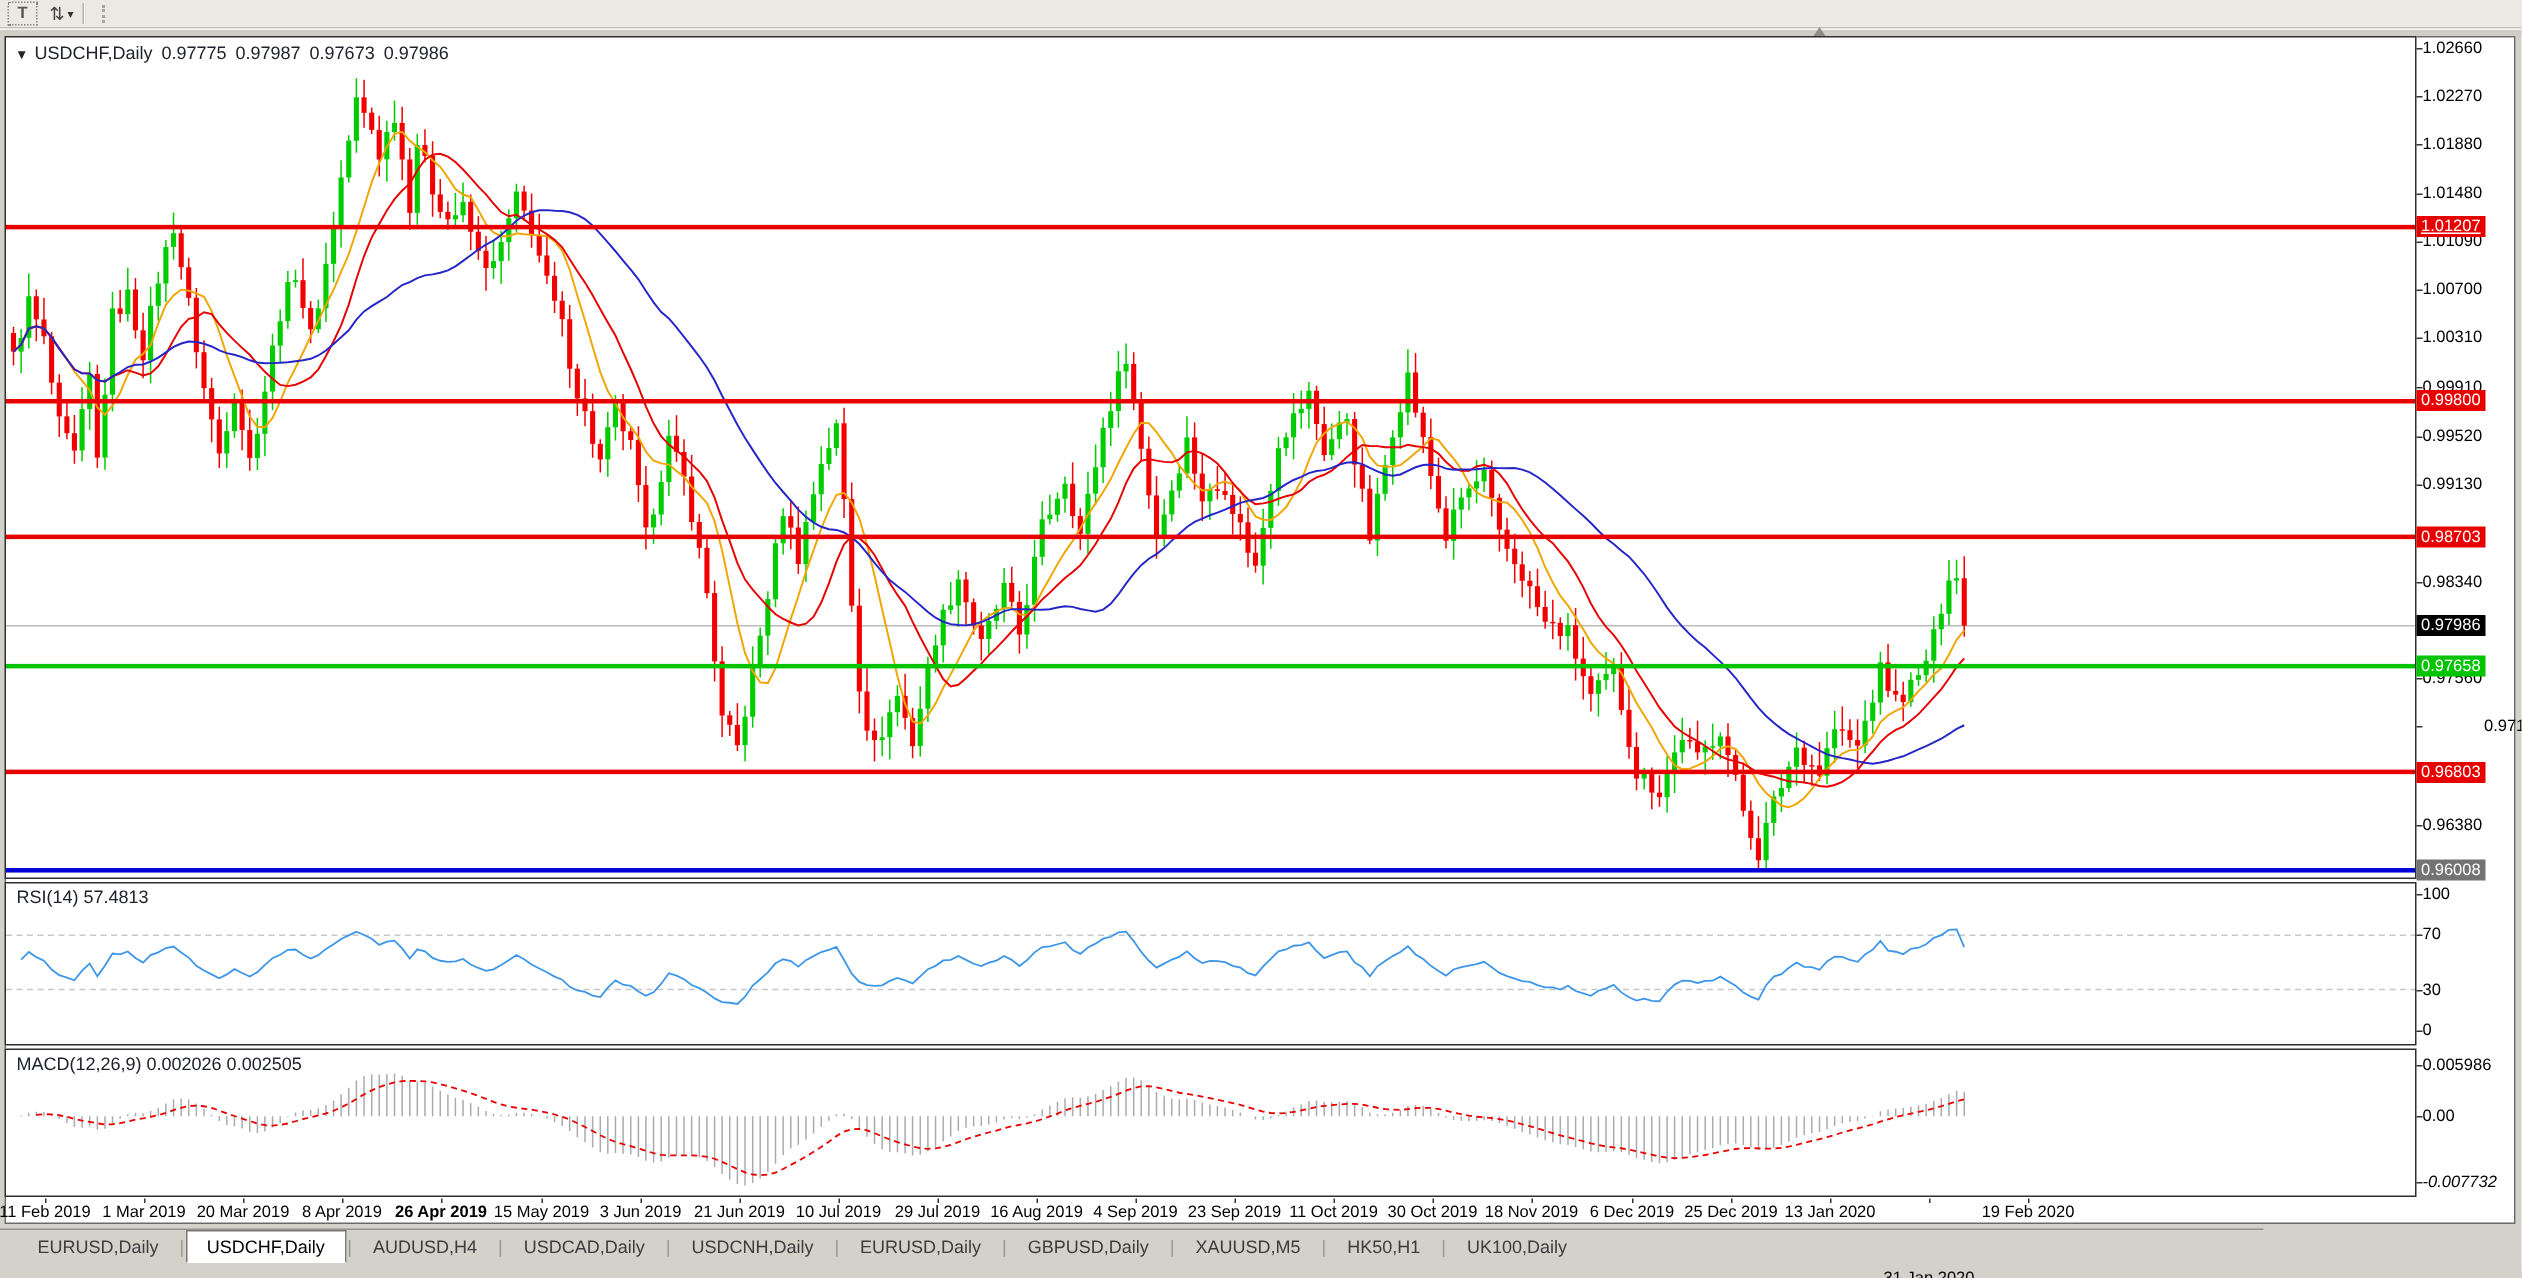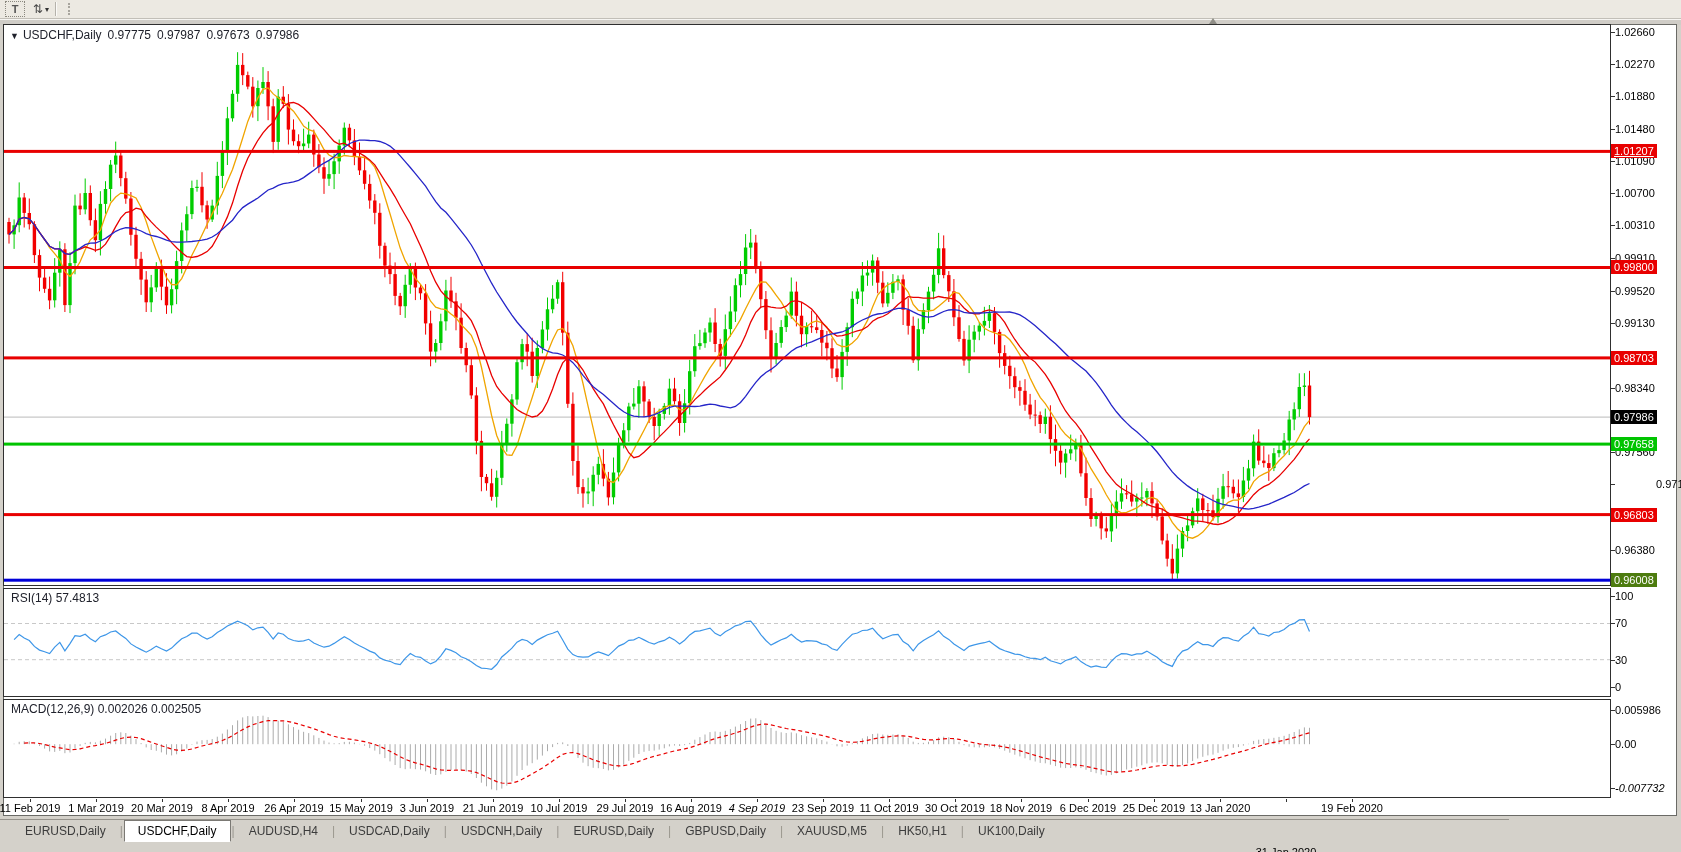--- a/index.html
+++ b/index.html
@@ -38,21 +38,21 @@
   #chartTitle .tri{font-size:9px;margin-right:4px;color:#20222c}
   #chartTitle span{margin-right:6px}
   #rsiLabel{left:11px;top:591px}
   #macdLabel{left:11px;top:702px}
   
   .axlabel{position:absolute;left:1615px;font-size:11px;color:#000;line-height:12px;white-space:nowrap}
   .axtick{position:absolute;left:1611px;width:4px;height:1px;background:#333}
   .badge{position:absolute;left:1611px;color:#fff;font-size:11px;line-height:14px;padding:0 3px;white-space:nowrap;z-index:7}
   .badge.red{background:#e80000}
   .badge.green{background:#00c400}
-  .badge.blue{background:#4d7c0f}
+  .badge.blue{background:#737373}
   .badge.black{background:#000}
   
   .datetick{position:absolute;top:799px;width:1px;height:3px;background:#333}
   .datelabel{position:absolute;top:802px;font-size:11px;color:#000;transform:translateX(-50%);white-space:nowrap}
   
   #tabs{position:absolute;left:0;top:819px;width:1509px;height:23px;background:#d4d1ca;
     border-top:1px solid #96938c;display:flex;align-items:center;padding-left:12px;font-size:12px;color:#3c3c3c;box-sizing:border-box}
   .tab{padding:3px 13px;white-space:nowrap}
   .tab.active{background:#fff;border:1px solid #7b7974;border-bottom:1px solid #fff;color:#000;padding:3px 13px}
   .tabsep{color:#9a978f;padding:0 1px}
@@ -934,35 +934,35 @@
 <div id="dateArea">
     <div class="datetick" style="left: 30px;"></div>
     <div class="datelabel" style="left: 30px;">11 Feb 2019</div>
     <div class="datetick" style="left: 96px;"></div>
     <div class="datelabel" style="left: 96px;">1 Mar 2019</div>
     <div class="datetick" style="left: 162px;"></div>
     <div class="datelabel" style="left: 162px;">20 Mar 2019</div>
     <div class="datetick" style="left: 228px;"></div>
     <div class="datelabel" style="left: 228px;">8 Apr 2019</div>
     <div class="datetick" style="left: 294px;"></div>
-    <div class="datelabel" style="left: 294px;">26 Apr 2019</div>
+    <div class="datelabel" style="left: 294px; font-weight: bold;">26 Apr 2019</div>
     <div class="datetick" style="left: 361px;"></div>
     <div class="datelabel" style="left: 361px;">15 May 2019</div>
     <div class="datetick" style="left: 427px;"></div>
     <div class="datelabel" style="left: 427px;">3 Jun 2019</div>
     <div class="datetick" style="left: 493px;"></div>
     <div class="datelabel" style="left: 493px;">21 Jun 2019</div>
     <div class="datetick" style="left: 559px;"></div>
     <div class="datelabel" style="left: 559px;">10 Jul 2019</div>
     <div class="datetick" style="left: 625px;"></div>
     <div class="datelabel" style="left: 625px;">29 Jul 2019</div>
     <div class="datetick" style="left: 691px;"></div>
     <div class="datelabel" style="left: 691px;">16 Aug 2019</div>
     <div class="datetick" style="left: 757px;"></div>
-    <div class="datelabel" style="left: 757px; font-style: italic;">4 Sep 2019</div>
+    <div class="datelabel" style="left: 757px;">4 Sep 2019</div>
     <div class="datetick" style="left: 823px;"></div>
     <div class="datelabel" style="left: 823px;">23 Sep 2019</div>
     <div class="datetick" style="left: 889px;"></div>
     <div class="datelabel" style="left: 889px;">11 Oct 2019</div>
     <div class="datetick" style="left: 955px;"></div>
     <div class="datelabel" style="left: 955px;">30 Oct 2019</div>
     <div class="datetick" style="left: 1021px;"></div>
     <div class="datelabel" style="left: 1021px;">18 Nov 2019</div>
     <div class="datetick" style="left: 1088px;"></div>
     <div class="datelabel" style="left: 1088px;">6 Dec 2019</div>

